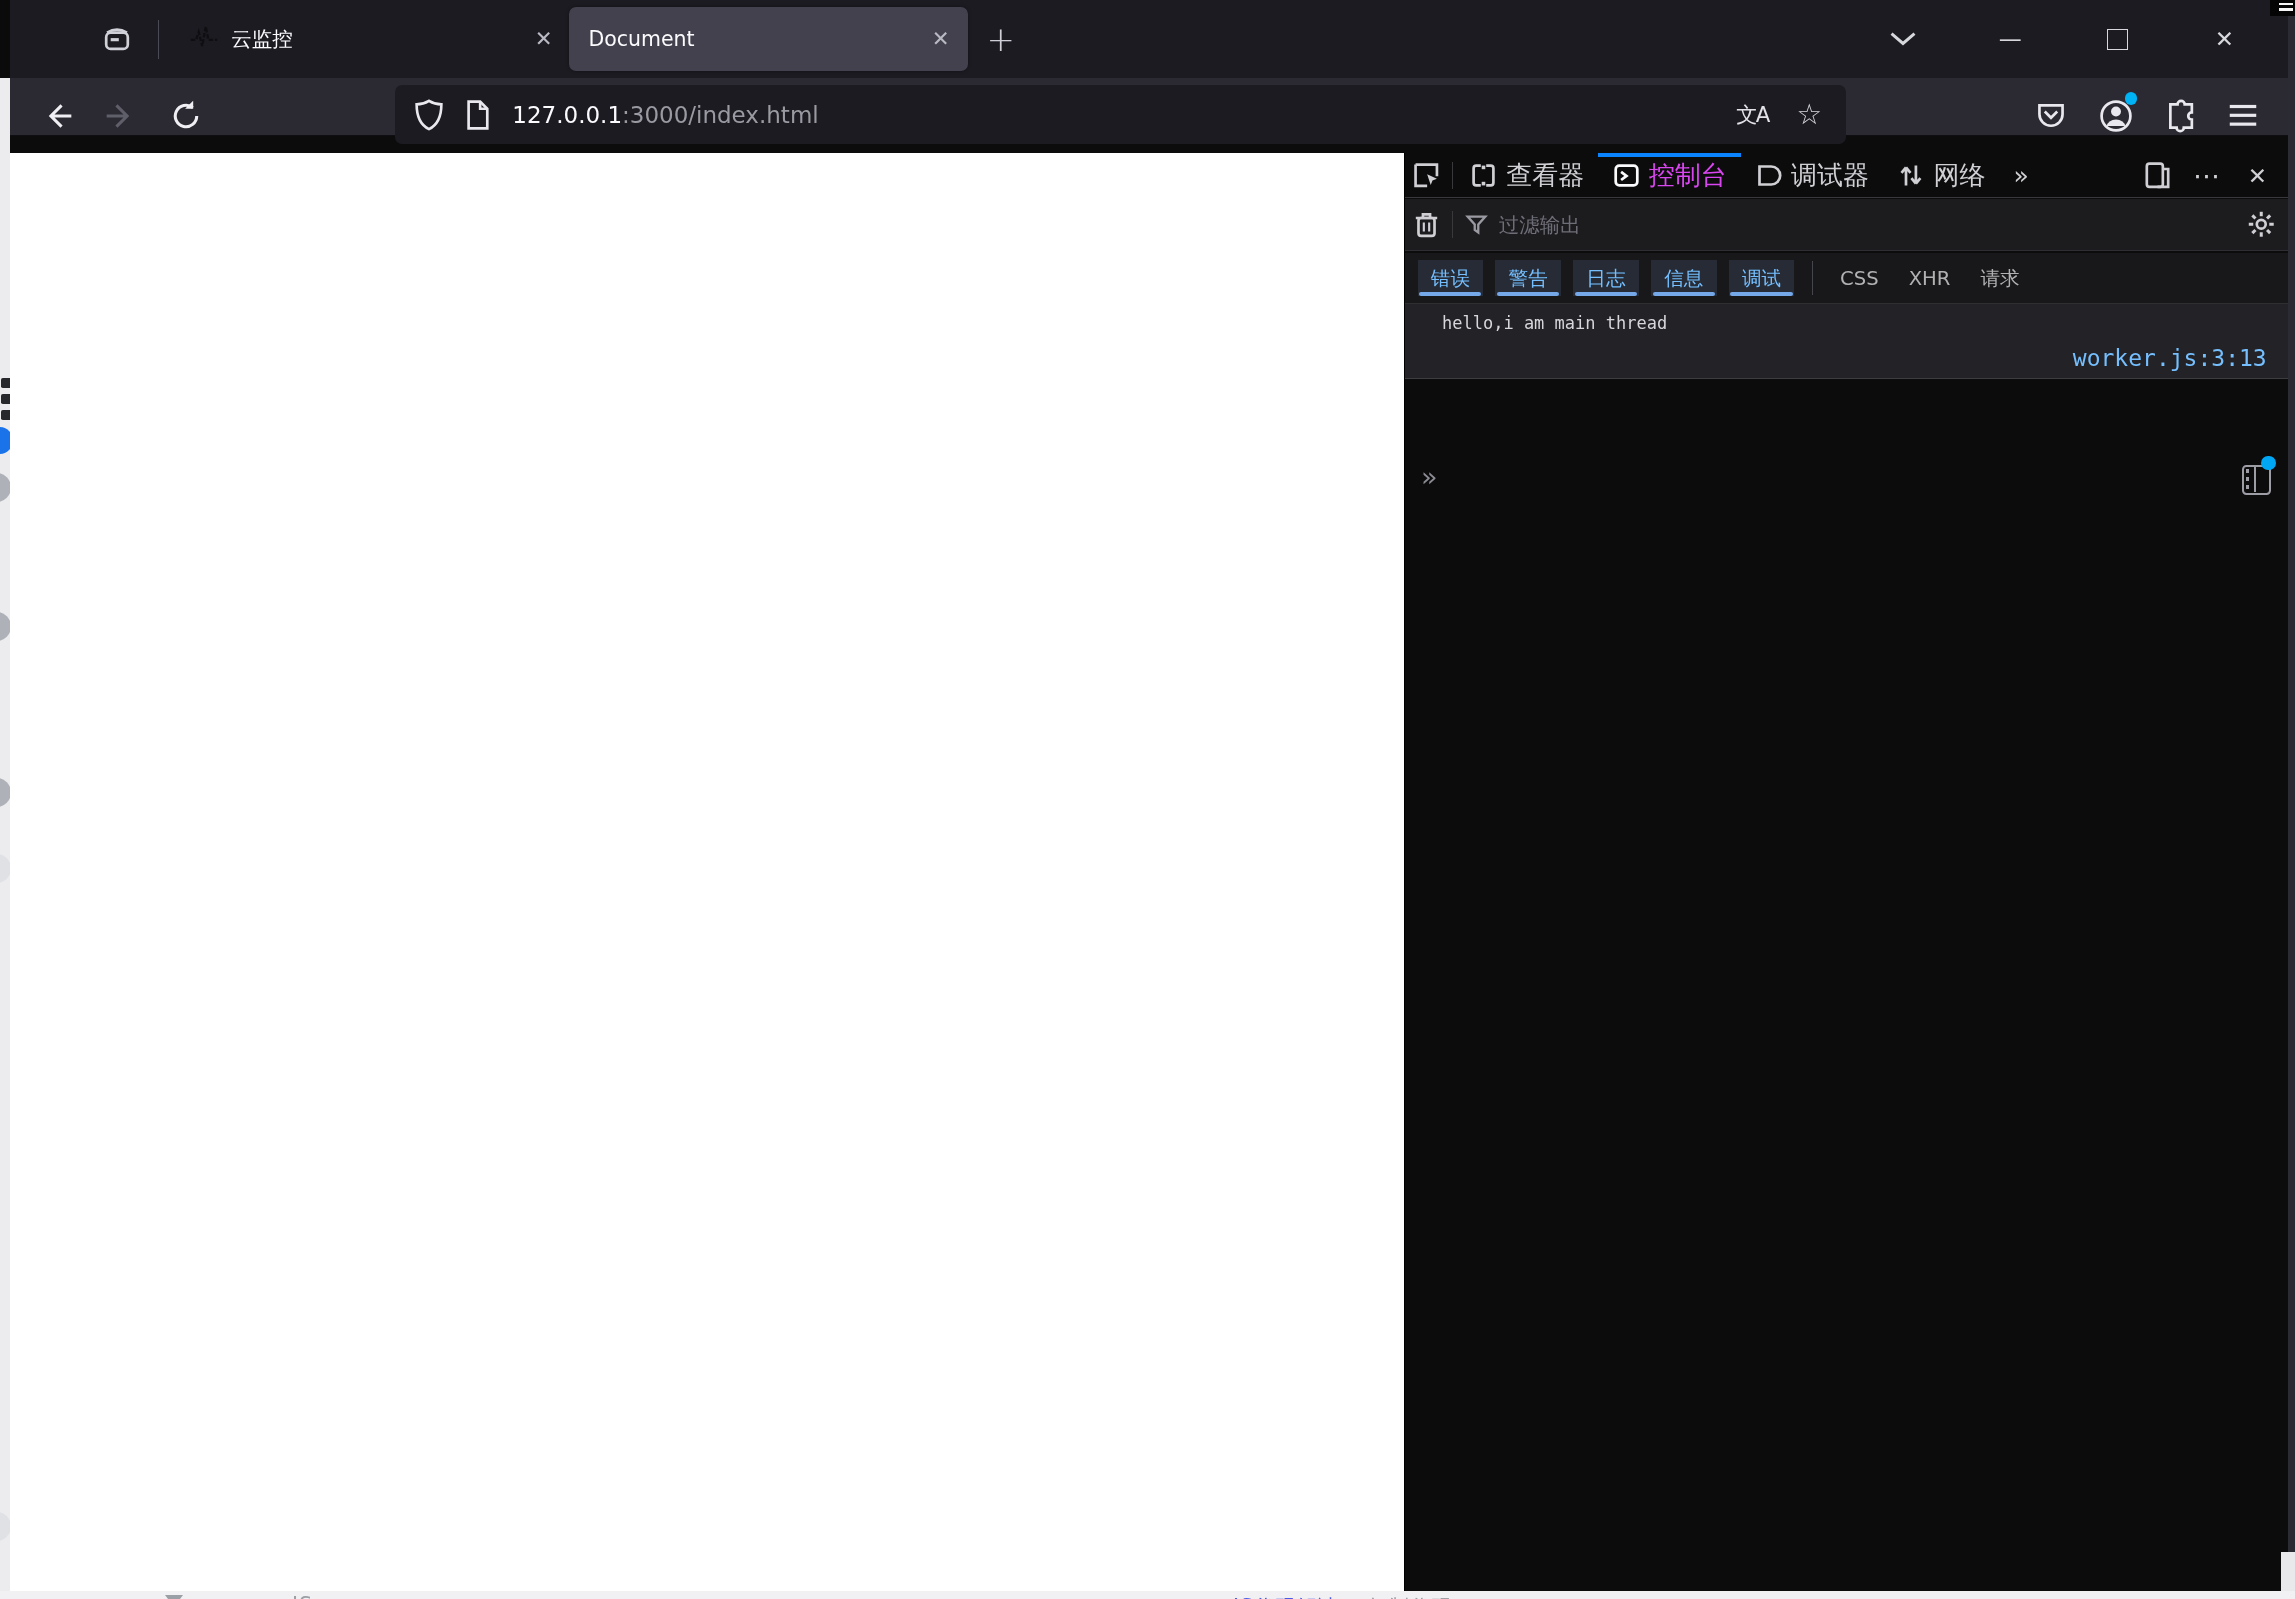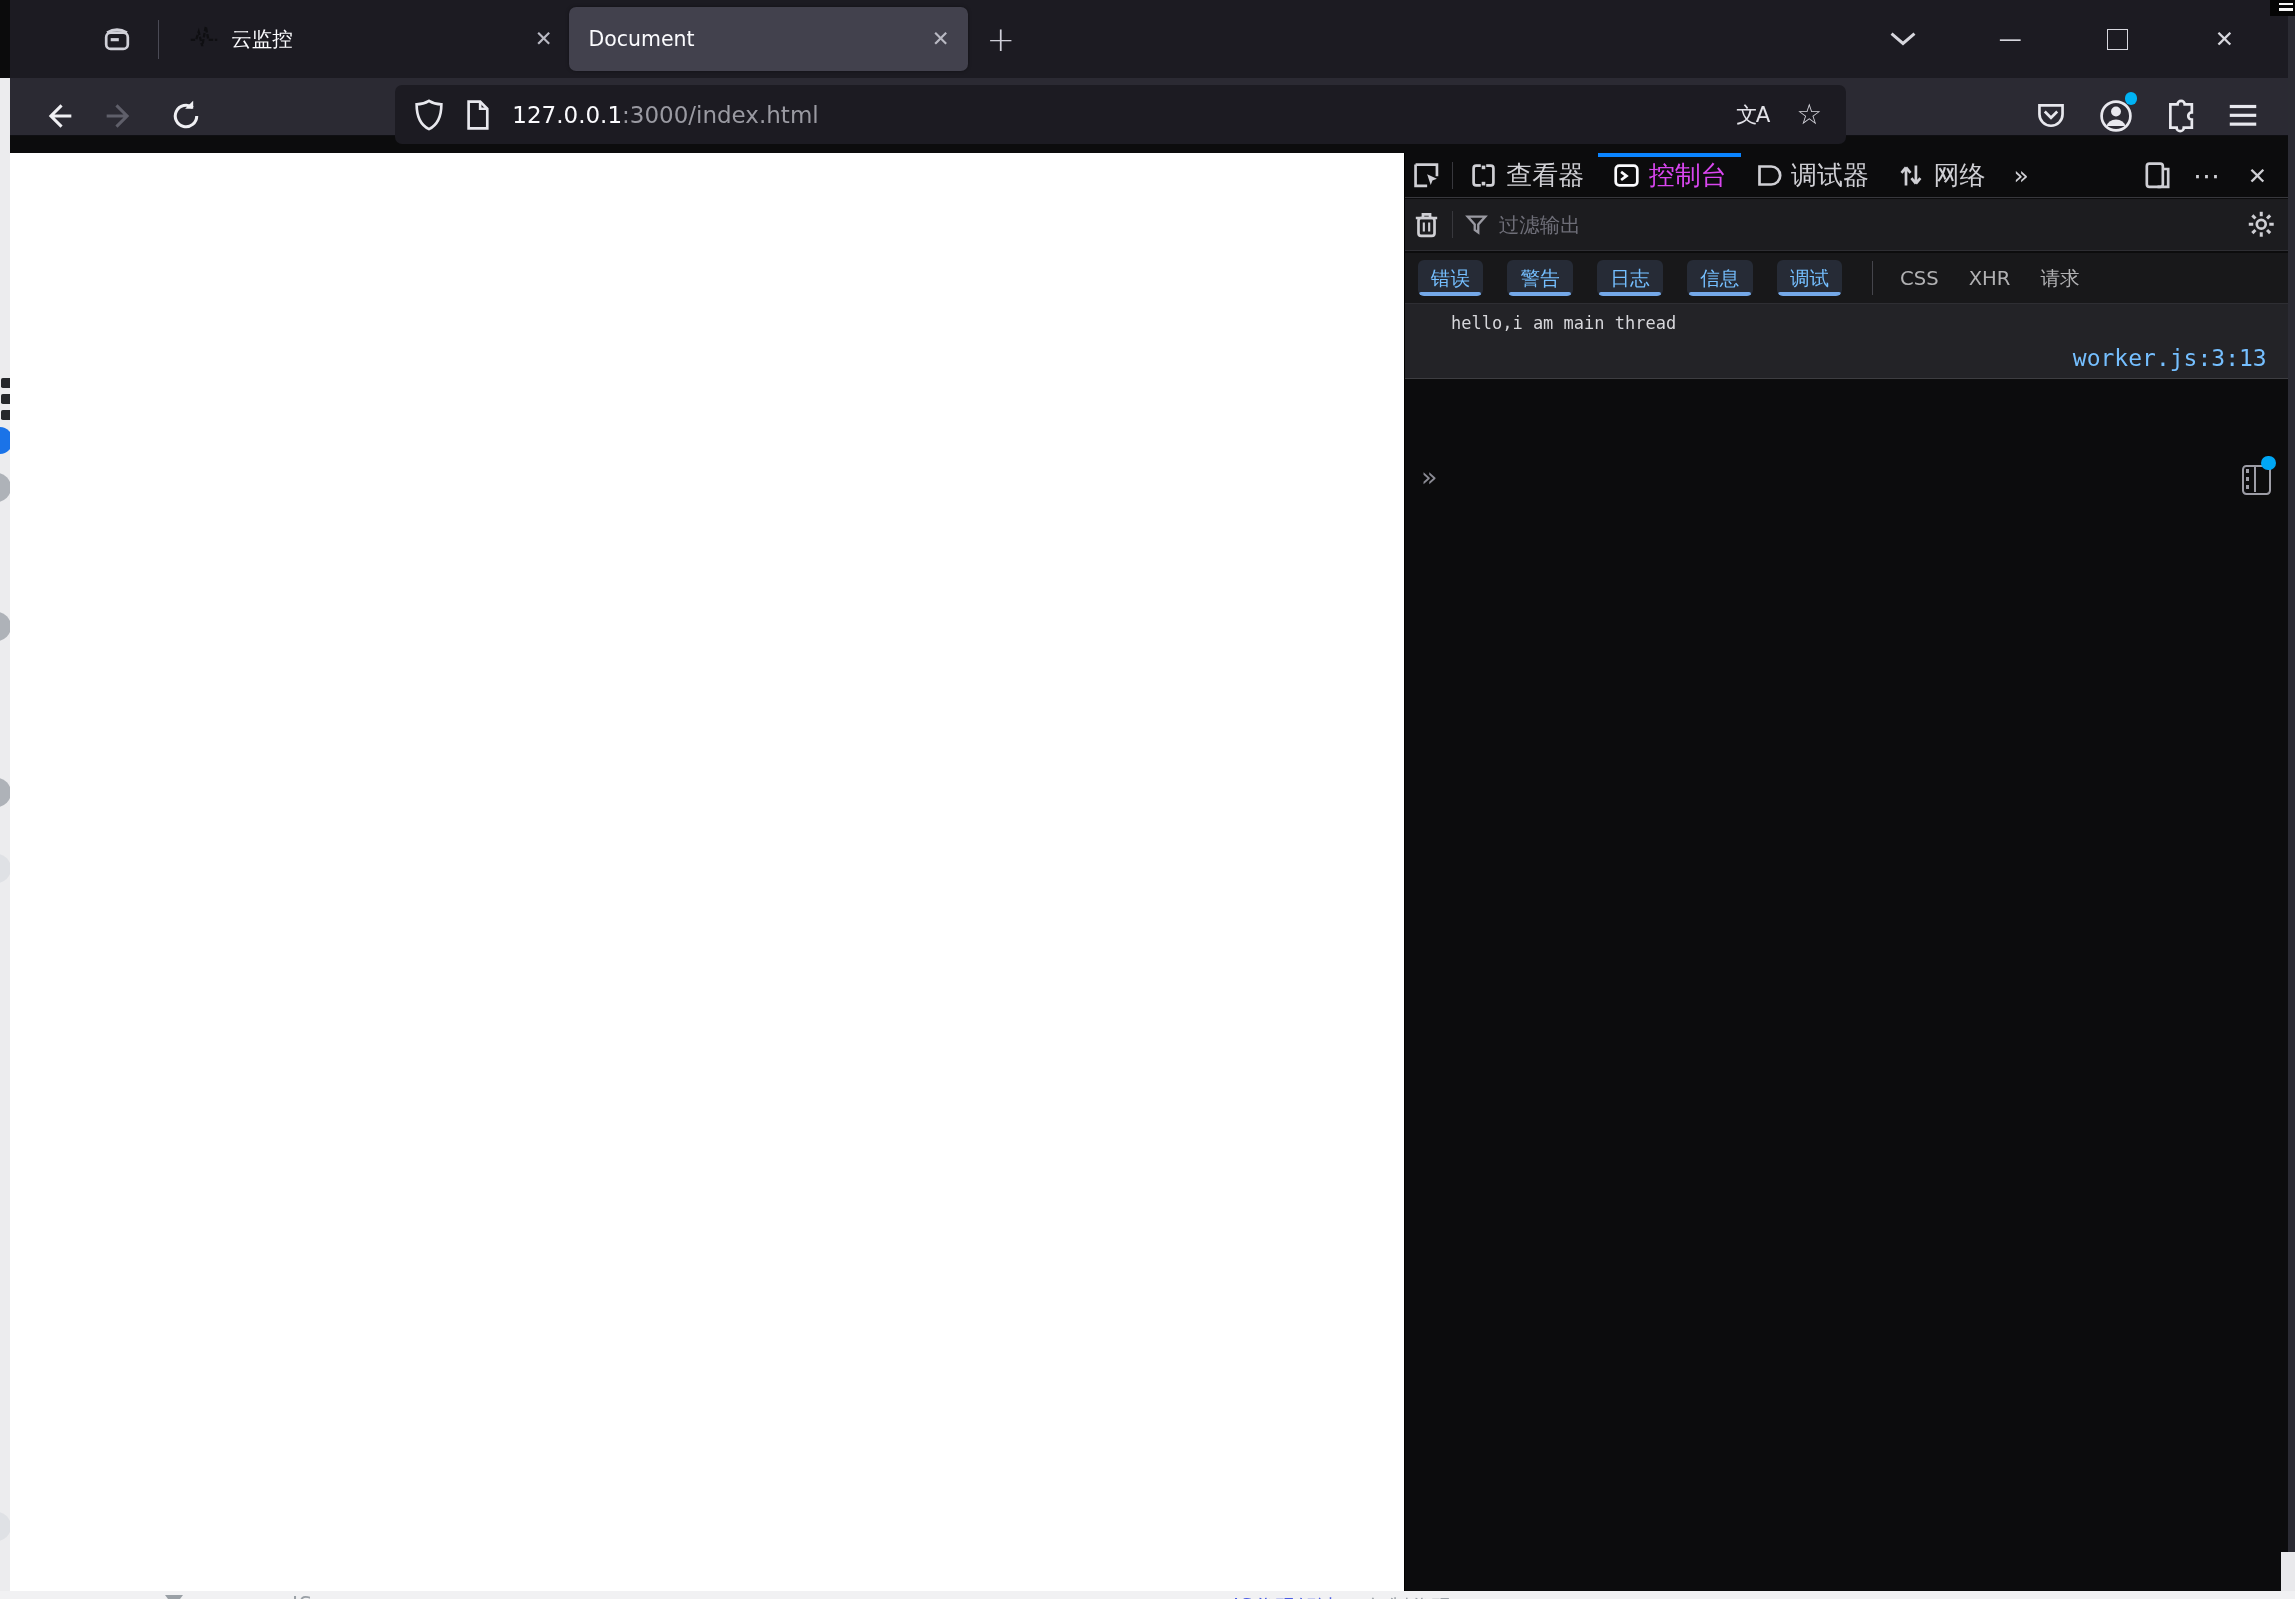--- a/index.html
+++ b/index.html
@@ -86,28 +86,28 @@
   #dt-right { position:absolute; right:9px; top:0; height:45px; display:flex; align-items:center; gap:7.1px; }
   .meatball { font-size:27px; color:#cfcfd4; letter-spacing:1.8px; line-height:0.5; }
   .more-glyph { font-size:25px; color:#cfcfd4; }
   .dt-x { font-size:23px; color:#cfcfd4; }
 
   #dt-filterbar { position:absolute; left:0; top:46px; width:100%; height:52px; background:#1c1c1f; border-bottom:0.9px solid #2e2e33; display:flex; align-items:center; }
   #filter-input { display:flex; align-items:center; gap:10.7px; flex:1 1 auto; height:100%; padding-left:9px; }
   #filter-input .ph { font-size:20.5px; color:#6e6e78; }
 
   #dt-chips { position:absolute; left:0; top:100px; width:100%; height:51px; background:#18181a; border-bottom:0.9px solid #2e2e33; display:flex; align-items:center; padding-left:12.5px; }
-  .chip { position:relative; height:36px; padding:0 13.3px; margin-right:24px; background:#262b36; border-radius:6px; display:flex; align-items:center; font-size:19.6px; color:#75bfff; overflow:hidden; }
+  .chip { position:relative; height:36px; padding:0 13.3px; margin-right:12px; background:#262b36; border-radius:0; display:flex; align-items:center; font-size:19.6px; color:#75bfff; overflow:hidden; }
   .chip::after { content:""; position:absolute; left:1.8px; right:1.8px; bottom:0; height:4.4px; border-radius:2.7px; background:#74a8e8; }
   .chip-sep { width:0.9px; height:34px; background:#45454c; margin:0 12.5px 0 5.3px; }
   .cat { font-size:19.6px; color:#b1b1b3; padding:0 15px; }
 
   #dt-messages { position:absolute; left:0; top:151px; width:100%; background:#232327; }
   .msg { position:relative; height:75px; border-bottom:0.9px solid #3d3d41; font-family:"DejaVu Sans Mono","Liberation Mono",monospace; }
-  .msg .txt { position:absolute; left:46px; top:9px; font-size:17px; color:#d7d7db; }
+  .msg .txt { position:absolute; left:37px; top:9px; font-size:17px; color:#d7d7db; }
   .msg .src { position:absolute; right:21.3px; top:41px; font-size:23px; color:#75bfff; }
 
   #dt-inputrow { position:absolute; left:0; top:301px; width:100%; height:53px; background:#0c0c0d; }
   #dt-prompt { position:absolute; left:16px; top:7.1px; font-size:27px; color:#8b8b94; }
   #split-icon { position:absolute; right:16px; top:5.3px; width:30px; height:36px; }
   #split-icon .frame { position:absolute; left:0; top:5.3px; width:28.5px; height:30px; border:2.7px solid #9d9da6; border-radius:4.4px; }
   #split-icon .col { position:absolute; left:4.4px; top:9.8px; width:2.7px; height:4.4px; background:#9d9da6; box-shadow:0 8px 0 #9d9da6, 0 16px 0 #9d9da6; }
   #split-icon .vline { position:absolute; left:11.6px; top:8px; width:2.7px; height:25px; background:#9d9da6; }
   #split-icon .dot { position:absolute; right:-3.6px; top:-3.6px; width:14.2px; height:14.2px; border-radius:50%; background:#00a7f5; }
 

